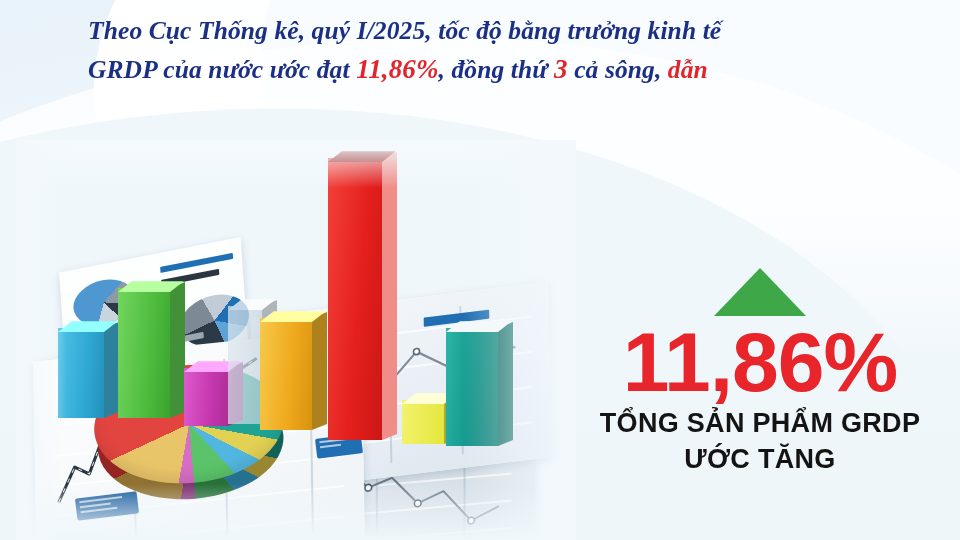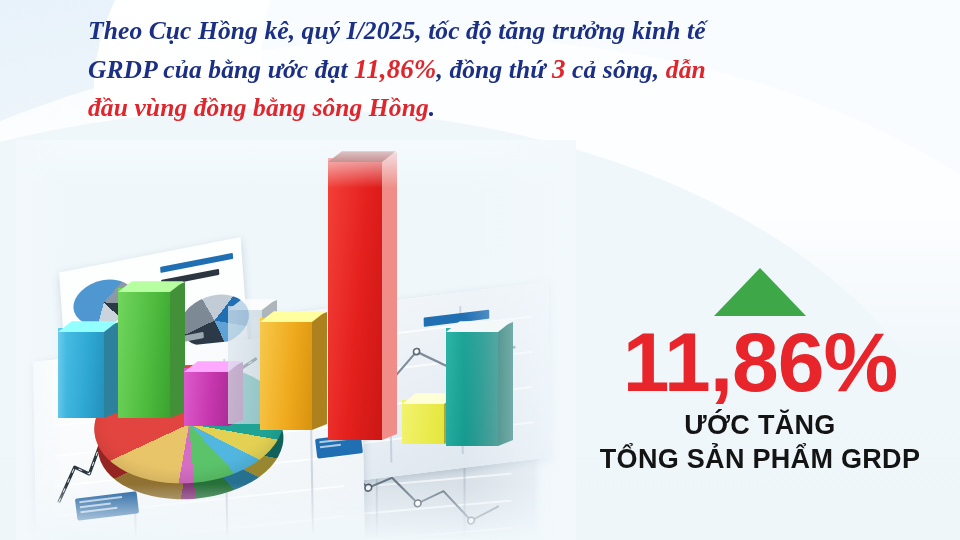--- a/index.html
+++ b/index.html
@@ -289,27 +289,24 @@
   <div class="bg-arc arc-b"></div>
   <div class="bg-arc arc-c"></div>
   <div class="bg-arc arc-d"></div>
   <div class="bg-arc arc-e"></div>
   <div class="bg-arc arc-f"></div>
   <div class="bg-arc arc-g"></div>
   <div class="bottom-wash"></div>
 
   <div class="headline">
     <span class="hl-line">
-      <span>Theo Cục Hồng kê, quý I/2025, tốc độ tăng trưởng kinh tế</span>
+      <span>Theo Cục Thống kê, quý I/2025, tốc độ bằng trưởng kinh tế</span>
     </span>
     <span class="hl-line">
-      <span>GRDP của bằng ước đạt </span><span class="hl-red hl-big">11,86%</span><span>, đồng thứ </span><span class="hl-red hl-big">3</span><span> cả sông, </span><span class="hl-red">dẫn</span>
-    </span>
-    <span class="hl-line">
-      <span class="hl-red">đầu vùng đồng bằng sông Hồng</span><span class="hl-blue">.</span>
+      <span>GRDP của nước ước đạt </span><span class="hl-red hl-big">11,86%</span><span>, đồng thứ </span><span class="hl-red hl-big">3</span><span> cả sông, </span><span class="hl-red">dẫn</span>
     </span>
   </div>
 
   <div class="photo">
 
     <div class="paper paper-back">
       <div class="grid-line" style="top:18%"></div>
       <div class="grid-line" style="top:38%"></div>
       <div class="grid-line" style="top:58%"></div>
       <div class="grid-line" style="top:78%"></div>
@@ -446,17 +443,17 @@
       </div>
 
     </div>
 
     <div class="photo-fade"></div>
   </div>
 
   <div class="right-panel">
     <div class="tri-up"></div>
     <div class="big-num">11,86%</div>
+    <div class="cap-line">TỔNG SẢN PHẨM GRDP</div>
     <div class="cap-line second">ƯỚC TĂNG</div>
-    <div class="cap-line">TỔNG SẢN PHẨM GRDP</div>
   </div>
 
 </div>
 
 </body></html>

